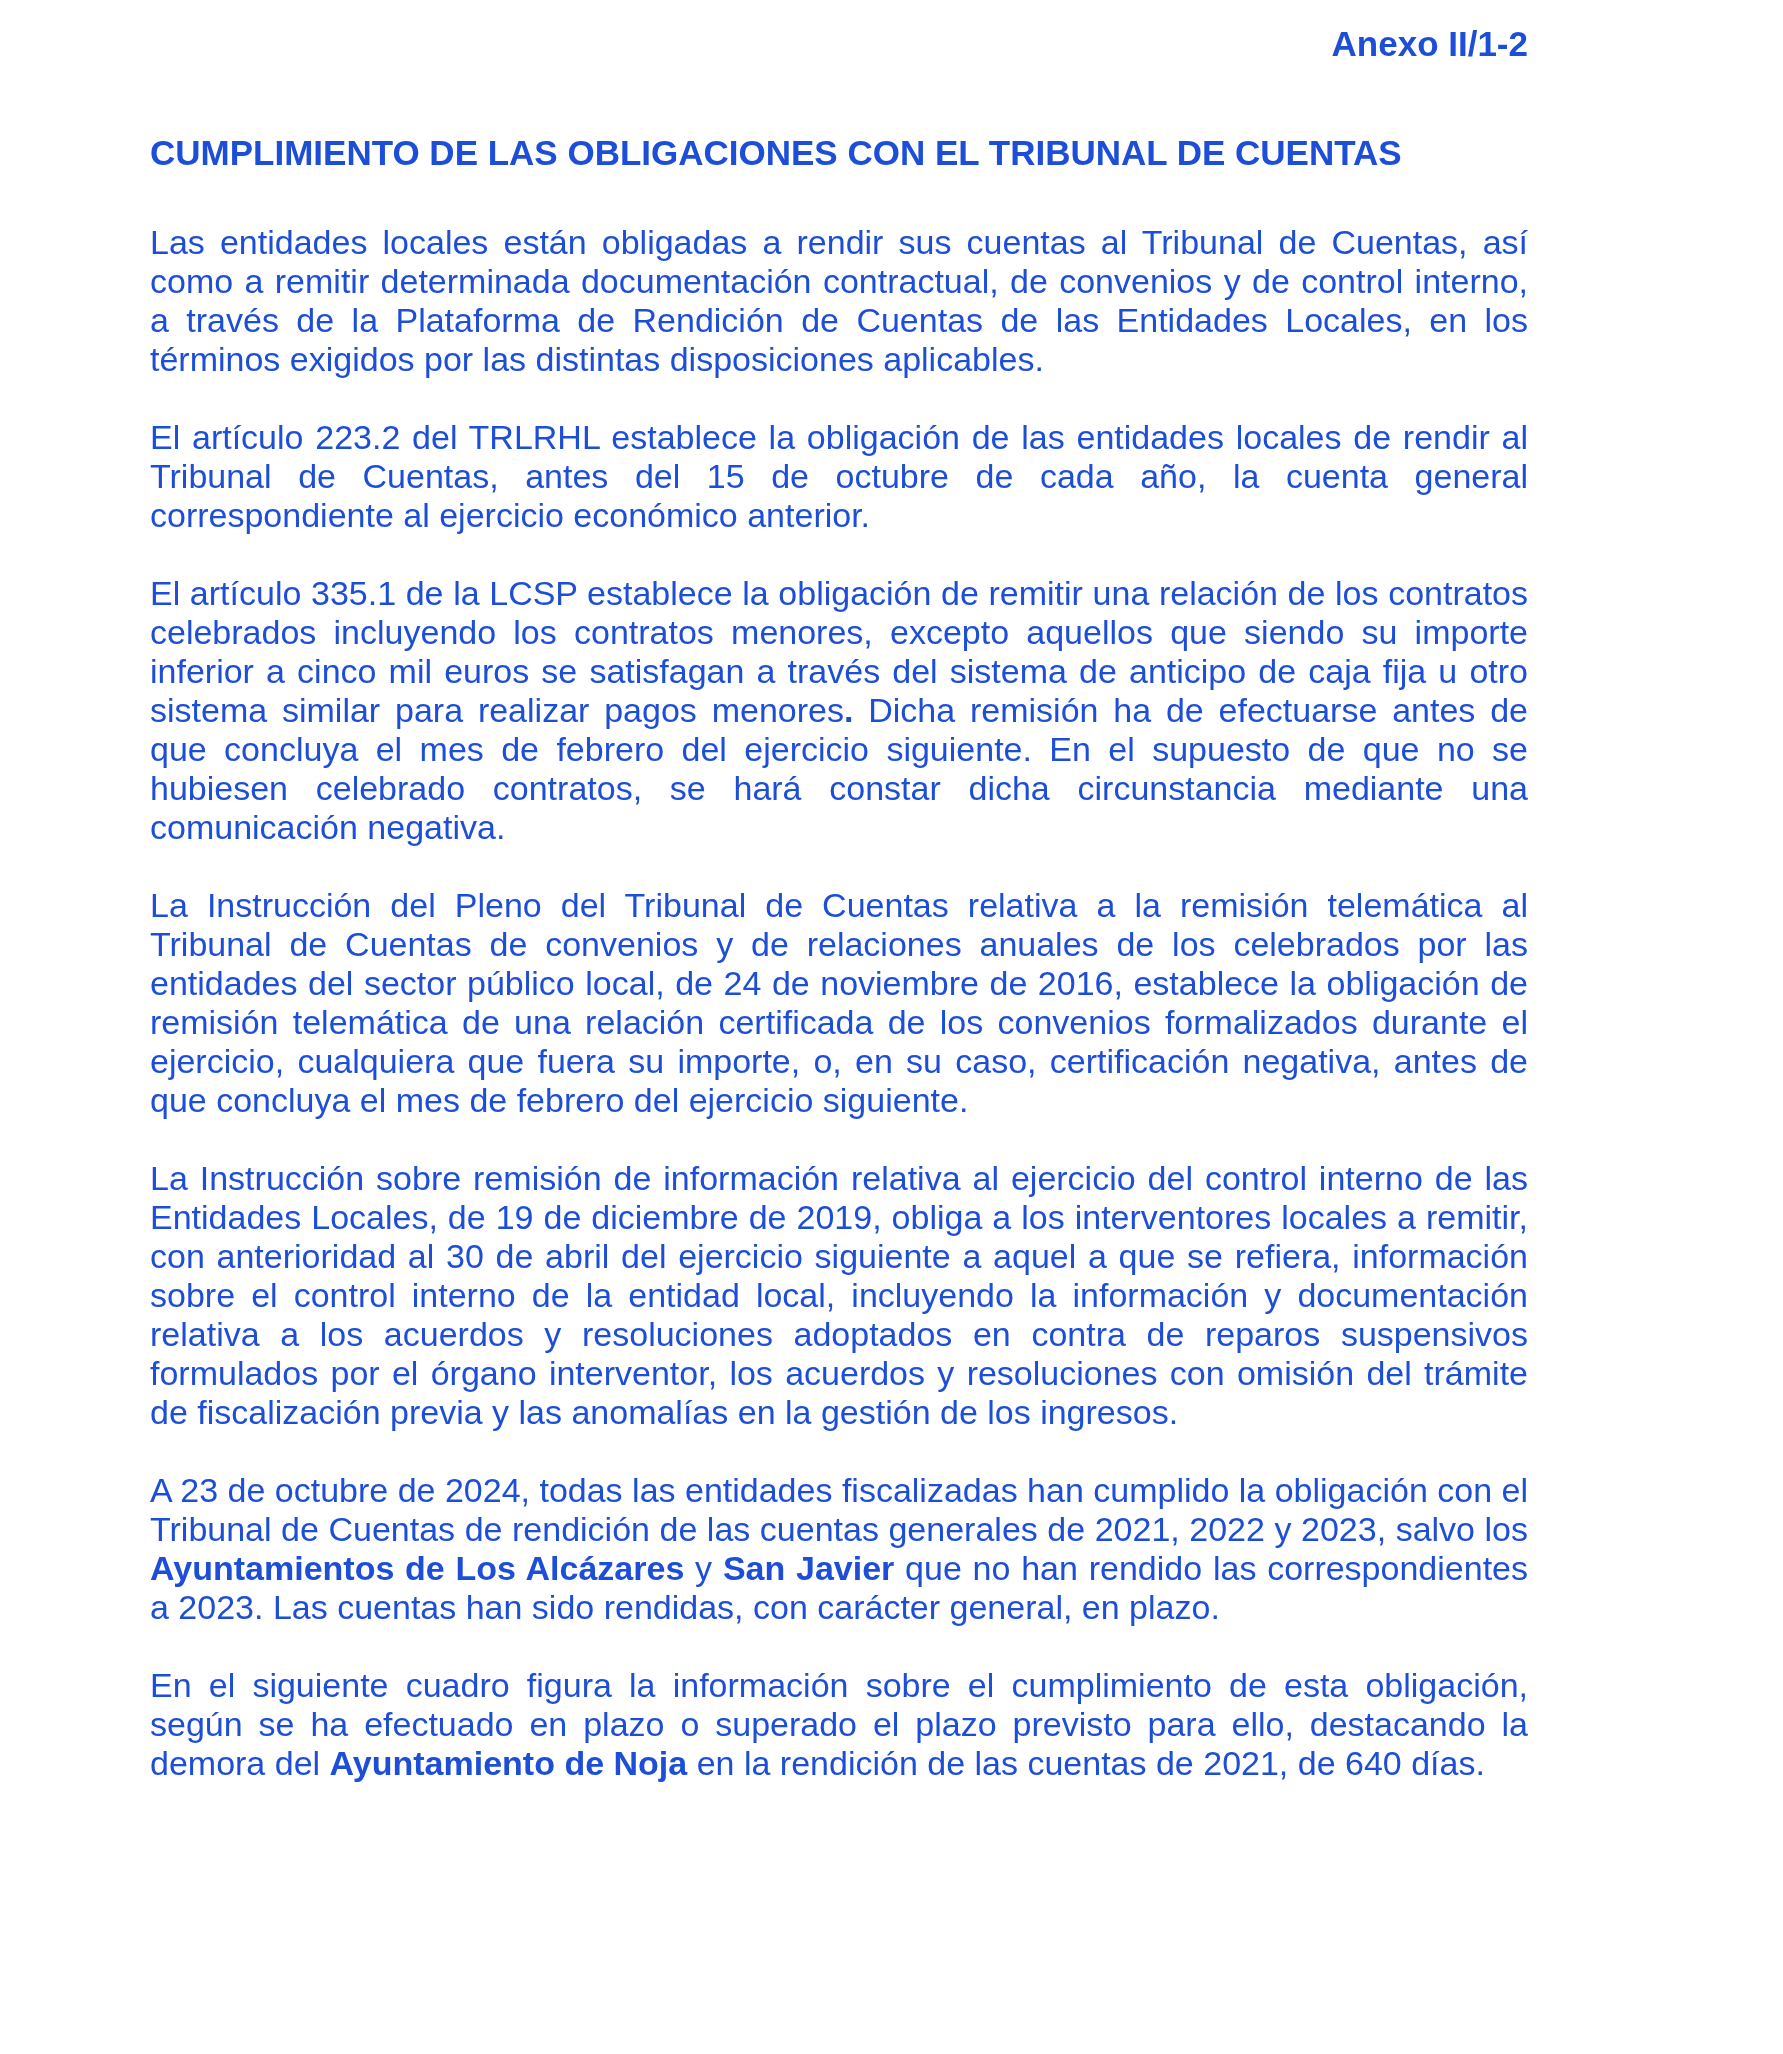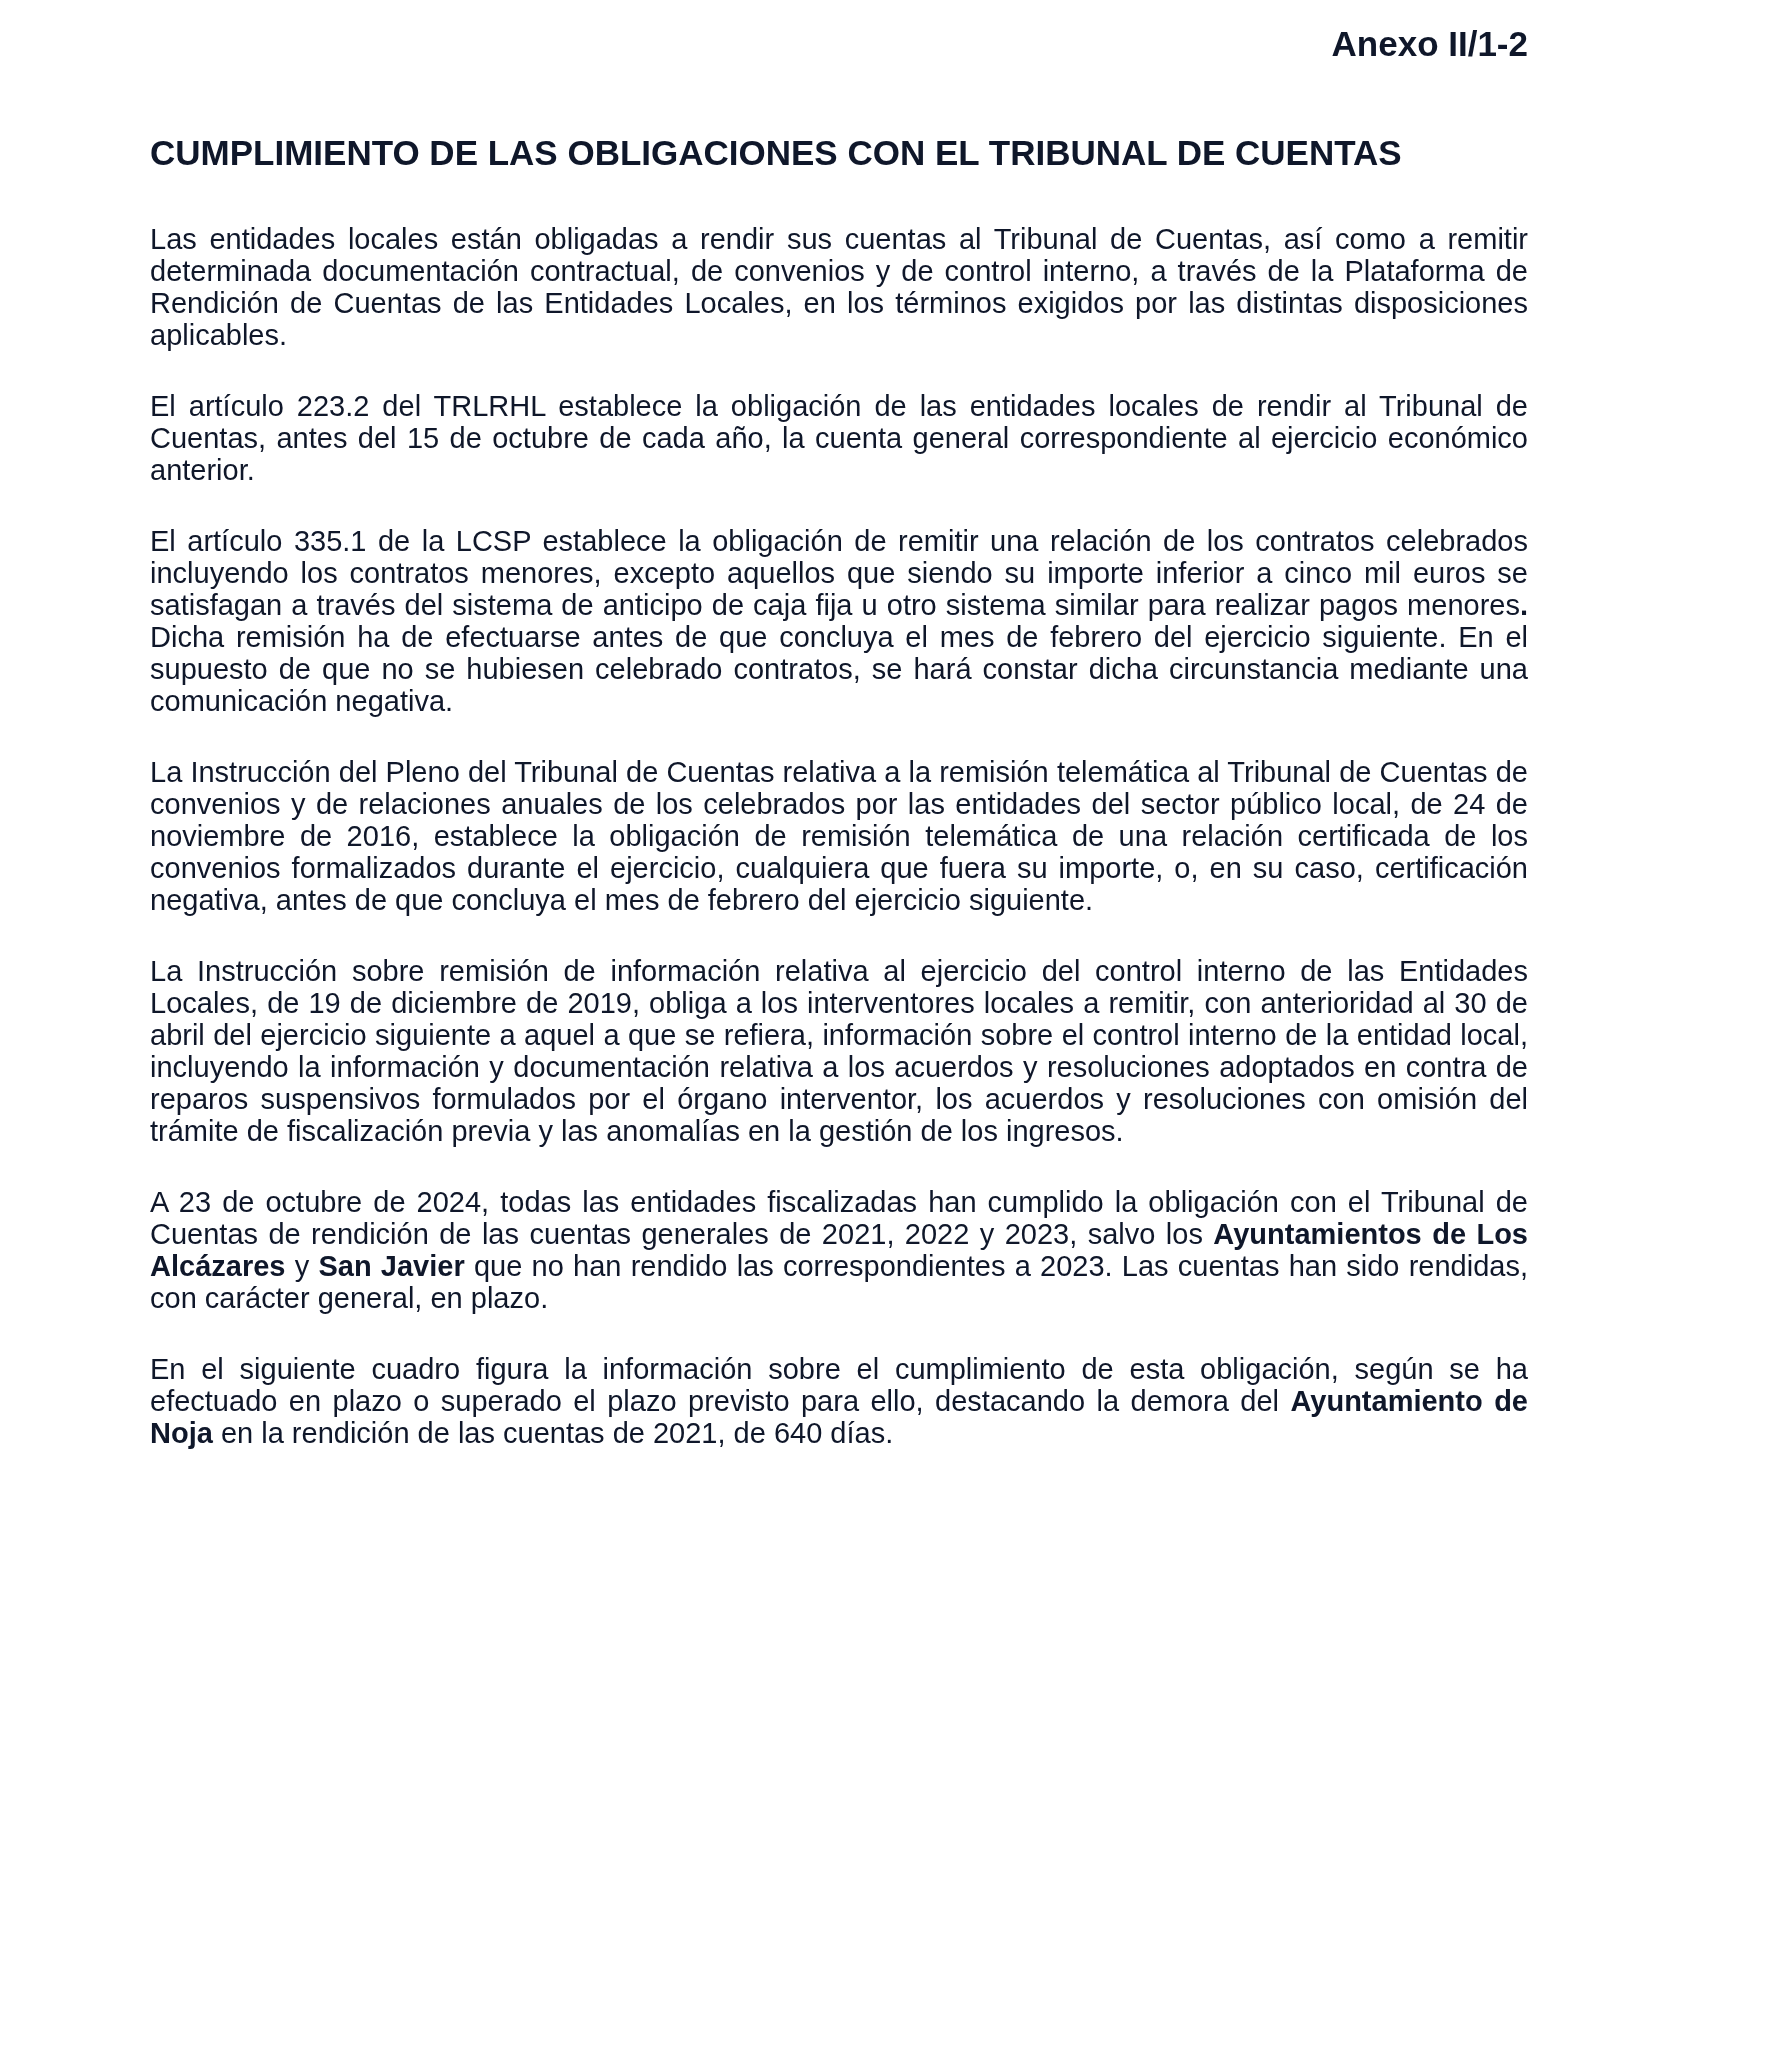--- a/index.html
+++ b/index.html
@@ -7,41 +7,41 @@
     padding: 0;
     background: #ffffff;
   }
   .page {
     position: relative;
     width: 1678px;
     height: 2055px;
     background: #ffffff;
     box-sizing: border-box;
     padding: 23.5px 150px 0 150px;
-    color: #0f172a;
+    color: #1d4ed8;
     font-family: "Liberation Sans", "DejaVu Sans", sans-serif;
     overflow: hidden;
   }
   .annex-header {
     text-align: right;
     font-weight: bold;
     font-size: 35px;
     line-height: 40px;
     white-space: nowrap;
   }
   .doc-title {
     margin: 69px 0 50px 0;
     text-align: left;
     font-weight: bold;
     font-size: 35px;
     line-height: 40px;
   }
   .content {
-    font-size: 29px;
-    line-height: 32px;
+    font-size: 34px;
+    line-height: 39px;
   }
   .para {
     margin: 0;
     text-align: justify;
     text-justify: inter-word;
   }
   .para + .para {
     margin-top: 39px;
   }
   .bold {

